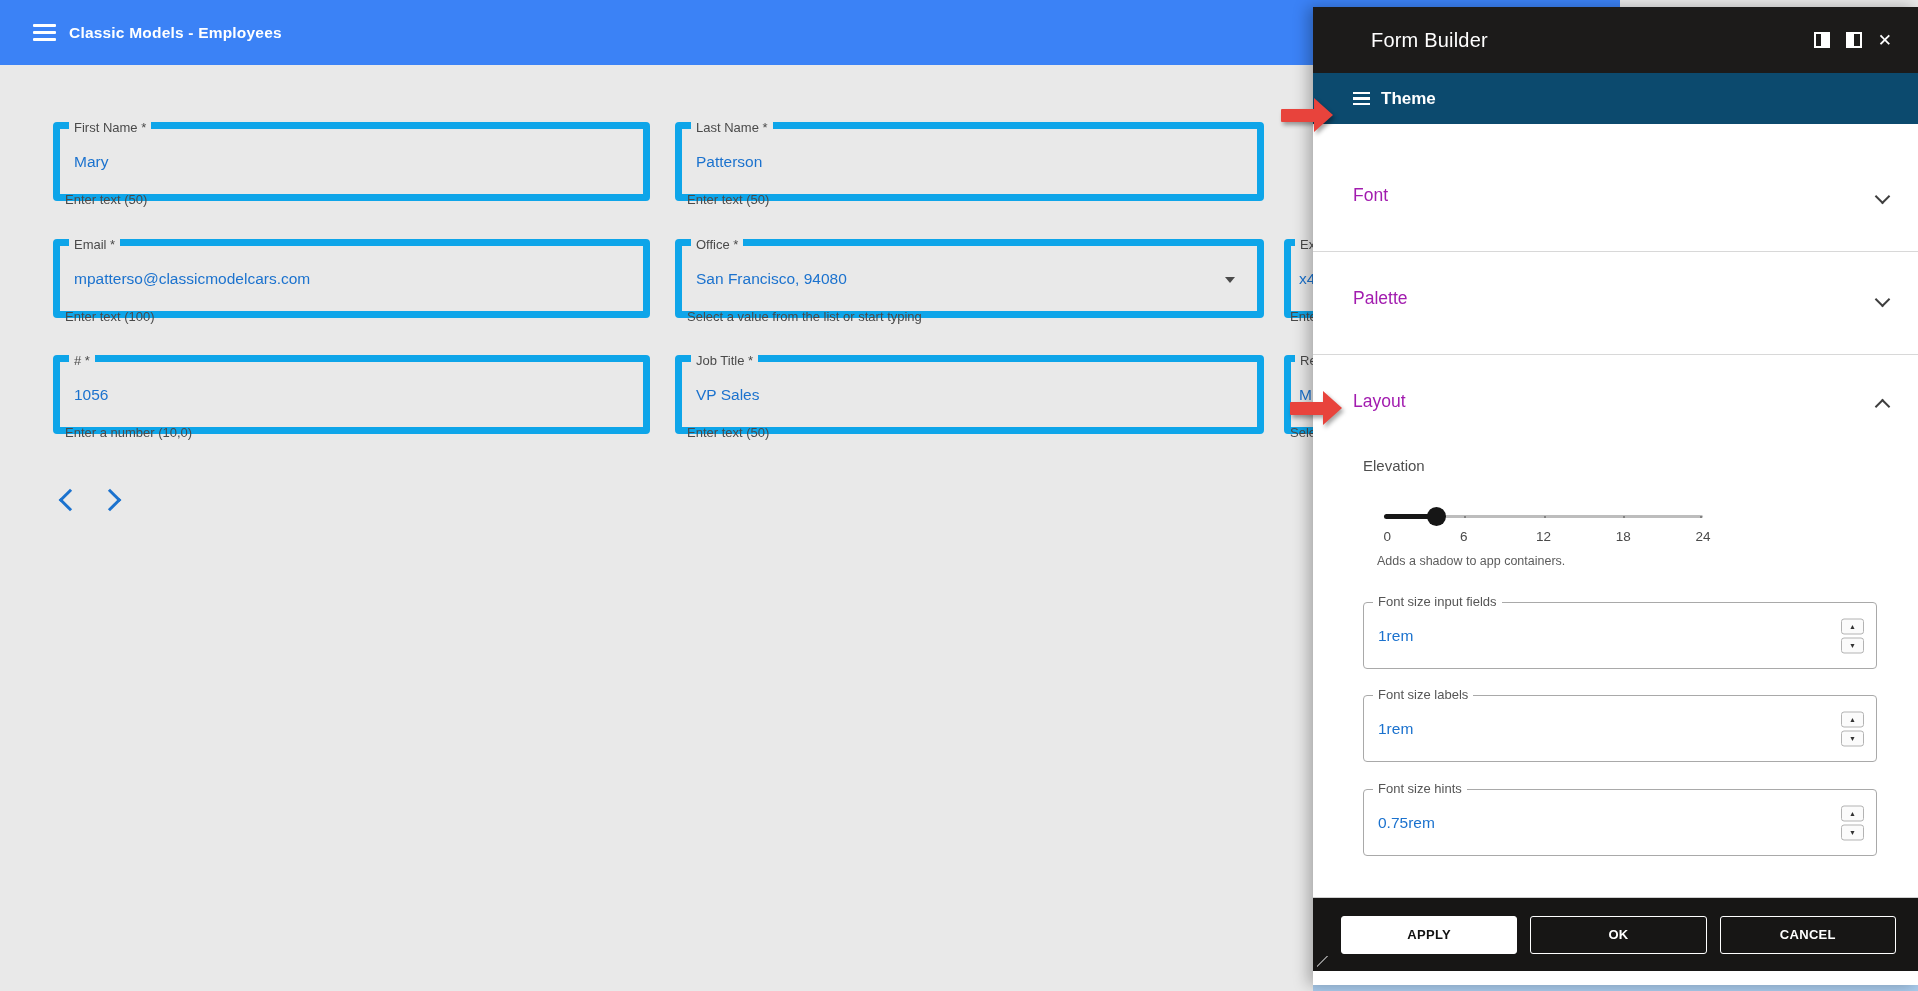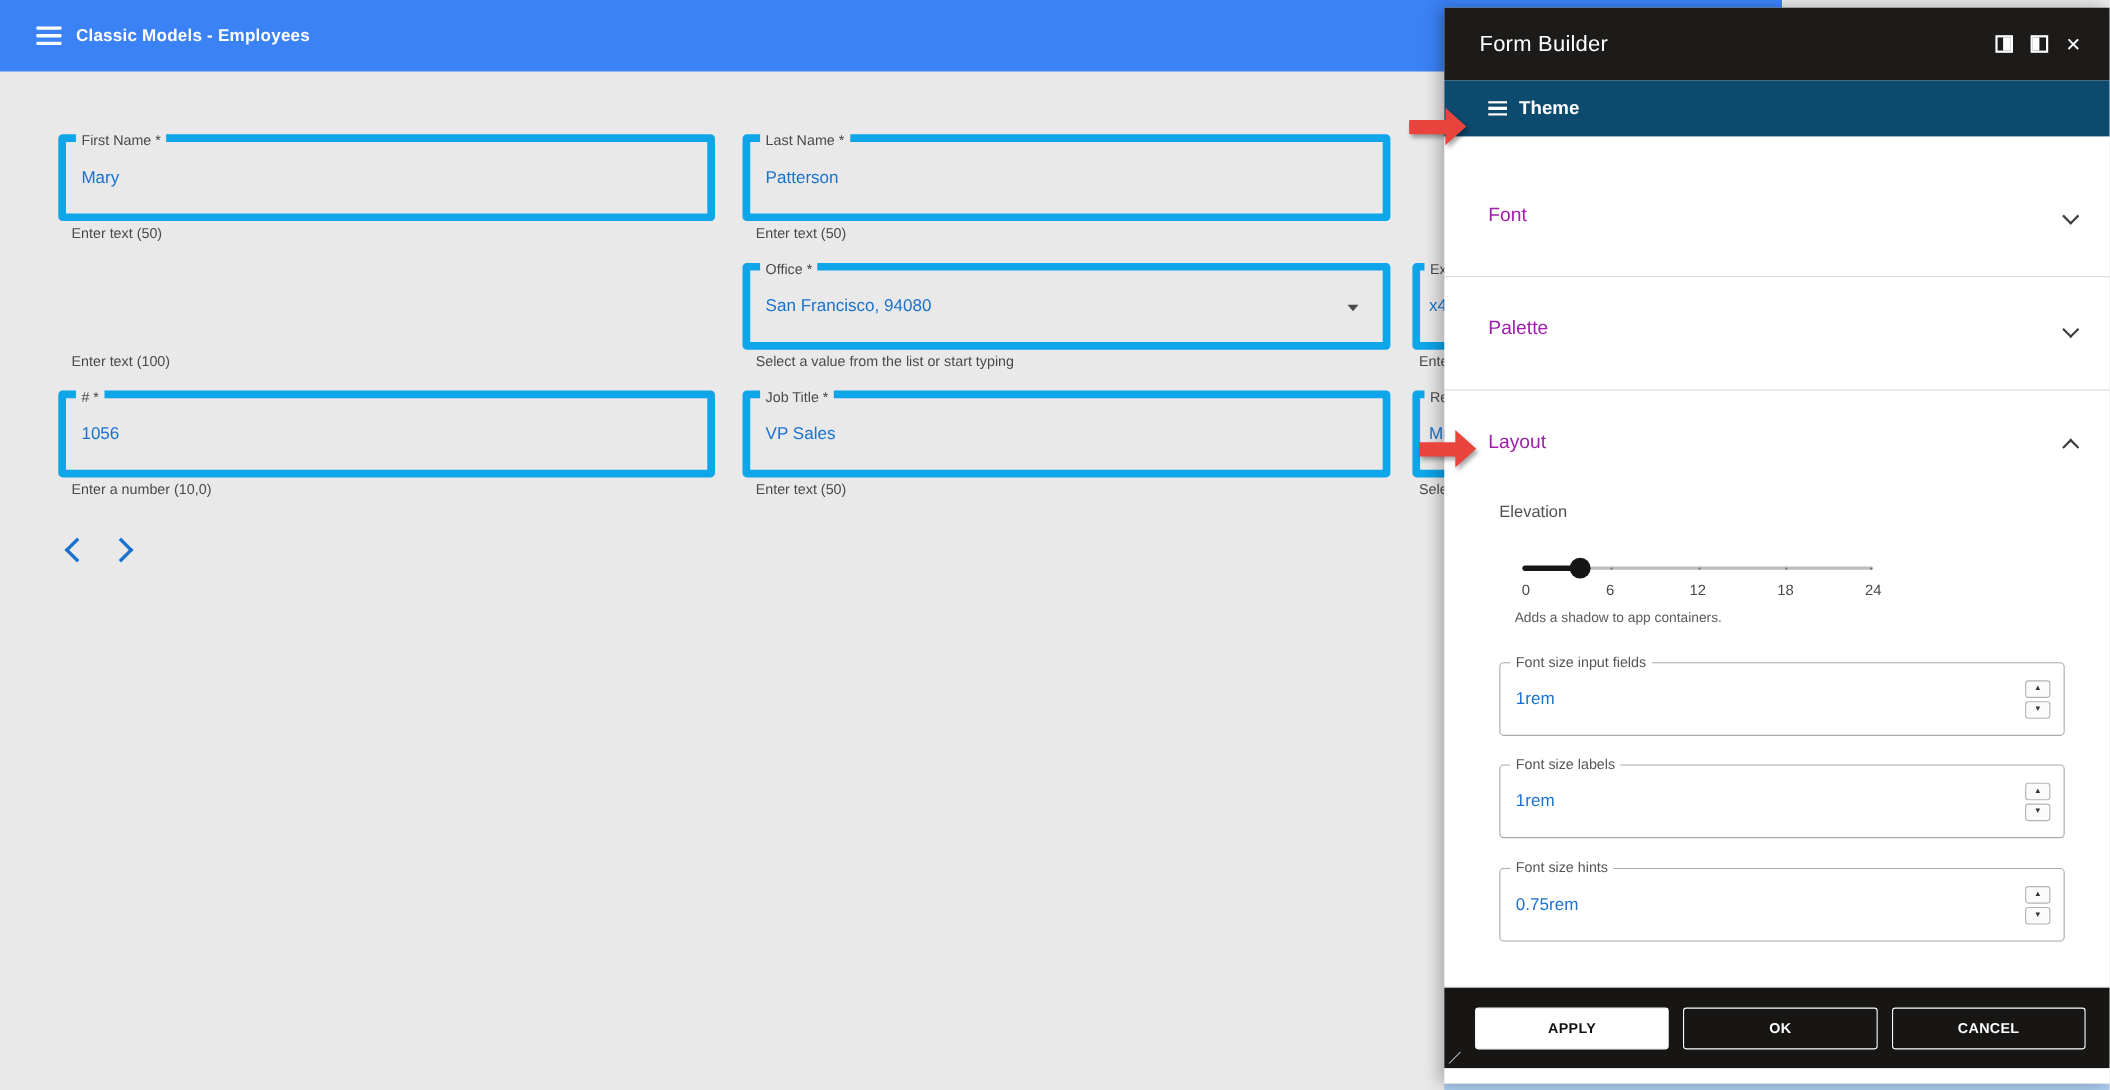--- a/index.html
+++ b/index.html
@@ -11,38 +11,38 @@
           display:flex;align-items:center;}
   .hamb{width:24px;margin-left:33px;cursor:pointer;}
   .hamb span{display:block;width:23px;height:3px;background:#fff;margin:4px 0;border-radius:1px;}
   .apptitle{color:#fff;font-size:15.5px;font-weight:bold;margin-left:12px;letter-spacing:.2px;}
 
   .ofield{position:absolute;height:65px;border:7px solid #0ea5e9;border-radius:4px;background:transparent;}
   .flabel{position:absolute;top:-9px;left:9px;padding:0 5px;background:#e9e9e9;
           font-size:13px;color:#4a4a4a;white-space:nowrap;}
   .fvalue{position:absolute;left:14px;top:50%;transform:translateY(-50%);
           font-size:15.5px;color:#1b72ce;white-space:nowrap;}
-  .fhint{position:absolute;font-size:13px;color:#4a4a4a;white-space:nowrap;margin-top:12px;}
+  .fhint{position:absolute;font-size:13px;color:#4a4a4a;white-space:nowrap;}
   .caret{position:absolute;right:22px;top:50%;margin-top:-2px;width:0;height:0;
          border-left:5px solid transparent;border-right:5px solid transparent;
          border-top:6px solid #4a4a4a;}
 
   .navchev{position:absolute;left:62px;top:492px;display:flex;gap:24px;z-index:1;}
   .chv{display:inline-block;width:13px;height:13px;cursor:pointer;}
   .chv.left{border-left:3px solid #1b72ce;border-bottom:3px solid #1b72ce;transform:rotate(45deg);}
   .chv.right{border-right:3px solid #1b72ce;border-top:3px solid #1b72ce;transform:rotate(45deg);}
 
   
   .panel{position:absolute;left:1313px;top:7px;width:605px;height:978px;background:#fff;
          box-shadow:-5px 0 14px rgba(0,0,0,.28);z-index:50;}
   .bottomstrip{position:absolute;left:1313px;top:985px;width:605px;height:6px;background:#a9cbec;z-index:49;}
 
   .phead{position:absolute;left:0;top:0;width:100%;height:66px;background:#1c1b1a;
          display:flex;align-items:center;}
-  .ptitle{color:#fff;font-size:20px;margin-left:32px;letter-spacing:.2px;}
+  .ptitle{color:#fff;font-size:20px;margin-left:58px;letter-spacing:.2px;}
   .picons{margin-left:auto;margin-right:26px;display:flex;align-items:center;gap:16px;}
   .dock{width:12px;height:12px;border:2px solid #fff;position:relative;cursor:pointer;}
   .dock::after{content:"";position:absolute;top:0;bottom:0;width:55%;background:#fff;}
   .dock.r::after{right:0;}
   .dock.l::after{left:0;}
   .pclose{color:#fff;font-size:17px;line-height:1;cursor:pointer;}
 
   .ptheme{position:absolute;left:0;top:66px;width:100%;height:51px;background:#0c4a6e;
           display:flex;align-items:center;cursor:pointer;}
   .ptheme .hamb2{margin-left:40px;}
@@ -113,20 +113,24 @@
     <span class="fvalue">Mary</span>
   </div>
   <div class="fhint" style="left:65px;top:192px">Enter text (50)</div>
 
   <div class="ofield" style="left:675px;top:122px;width:575px">
     <span class="flabel">Last Name *</span>
     <span class="fvalue">Patterson</span>
   </div>
   <div class="fhint" style="left:687px;top:192px">Enter text (50)</div>
 
+  <div class="ofield" style="left:53px;top:239px;width:583px">
+    <span class="flabel">Email *</span>
+    <span class="fvalue">mpatterso@classicmodelcars.com</span>
+  </div>
   <div class="fhint" style="left:65px;top:309px">Enter text (100)</div>
 
   <div class="ofield" style="left:675px;top:239px;width:575px">
     <span class="flabel">Office *</span>
     <span class="fvalue">San Francisco, 94080</span>
     <span class="caret"></span>
   </div>
   <div class="fhint" style="left:687px;top:309px">Select a value from the list or start typing</div>
 
   <div class="ofield" style="left:1284px;top:239px;width:560px">

